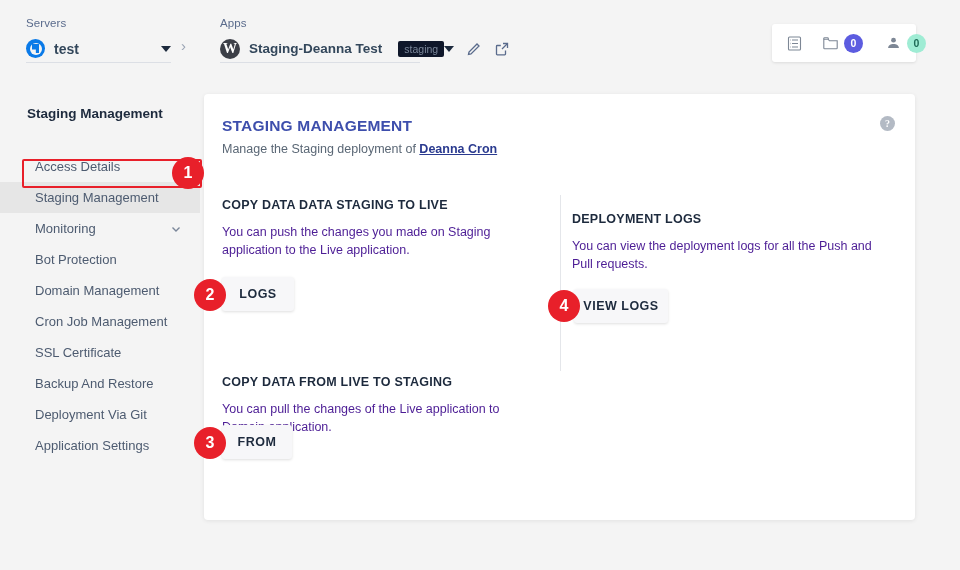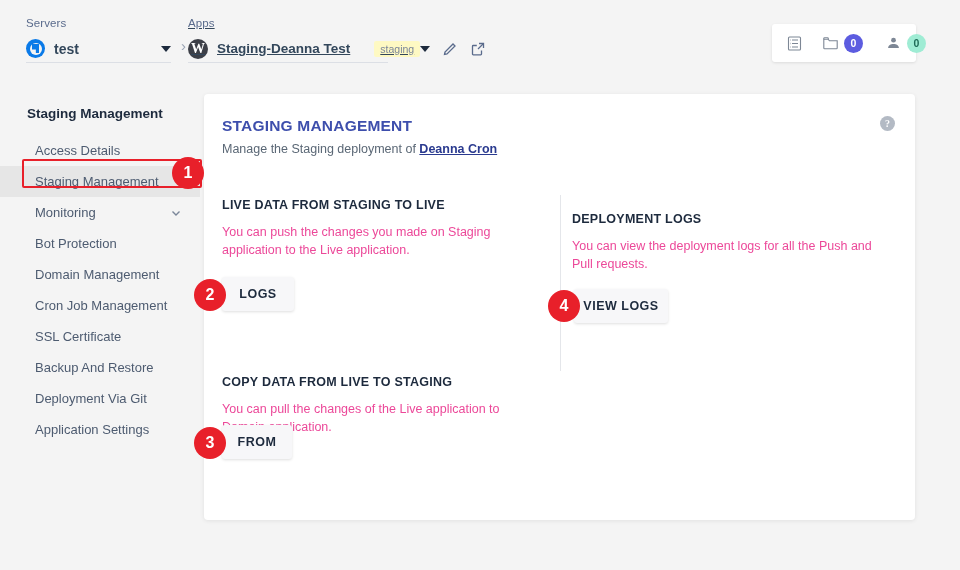--- a/index.html
+++ b/index.html
@@ -24,21 +24,21 @@
     width: 856px;
     height: 80px;
     background: #f4f4f4;
   }
 
   .selector-group {
     position: absolute;
     top: 16px;
   }
   .selector-group.servers { left: 26px; width: 145px; }
-  .selector-group.apps { left: 188px; width: 200px; text-decoration: underline; }
+  .selector-group.apps { left: 220px; width: 200px; }
 
   .selector-label {
     font-size: 11.5px;
     color: #5a6b8c;
     letter-spacing: 0.1px;
     margin-bottom: 5px;
     line-height: 14px;
   }
 
   .selector-row {
@@ -91,26 +91,26 @@
 
   .selector-text {
     font-size: 13.5px;
     color: #33475b;
     white-space: nowrap;
     font-weight: 600;
   }
   .selector-text.plain { font-weight: 700; font-size: 14px; }
 
   .tag-pill {
-    background: #fef9c3;
+    background: #0f172a;
     color: #7a8699;
     font-size: 10.5px;
     padding: 2px 6px;
     border-radius: 2px;
-    margin-left: 24px;
+    margin-left: 16px;
     white-space: nowrap;
   }
 
   .caret {
     width: 0; height: 0;
     border-left: 5.5px solid transparent;
     border-right: 5.5px solid transparent;
     border-top: 6.5px solid #1d2a3d;
     margin-left: auto;
     flex: 0 0 auto;
@@ -176,21 +176,21 @@
     width: 200px;
     height: 475px;
   }
   .sidebar-title {
     font-size: 13.5px;
     font-weight: bold;
     color: #1d2a3d;
     padding: 10px 0 0 27px;
     line-height: 18px;
   }
-  .nav-list { margin-top: 12px; }
+  .nav-list { margin-top: 28px; }
   .nav-item {
     height: 31px;
     display: flex;
     align-items: center;
     padding-left: 35px;
     padding-right: 18px;
     font-size: 13px;
     color: #4d5b70;
     line-height: 31px;
     position: relative;
@@ -271,21 +271,21 @@
   }
   .sec-head {
     font-size: 12.5px;
     font-weight: bold;
     color: #1d2a3d;
     letter-spacing: 0.25px;
     margin-bottom: 11px;
   }
   .sec-body {
     font-size: 12.5px;
-    color: #ec4899;
+    color: #4c1d95;
     line-height: 18px;
   }
 
   
   .sec-push  { left: 18px;  top: 104px; width: 320px; }
   .sec-pull  { left: 18px;  top: 254px; width: 320px; margin-top: 27px; }
   .sec-logs  { left: 368px; top: 118px; width: 302px; }
 
   .btn {
     position: absolute;
@@ -458,21 +458,21 @@
 
   <div class="card-sub">
     <span>Manage the Staging deployment of </span><a href="#">Deanna Cron</a>
   </div>
 
   <div class="help-icon">?</div>
 
   <div class="vdivider"></div>
 
   <div class="section sec-push">
-    <div class="sec-head">LIVE DATA FROM STAGING TO LIVE</div>
+    <div class="sec-head">COPY DATA DATA STAGING TO LIVE</div>
     <div class="sec-body">You can push the changes you made on Staging application to the Live application.</div>
   </div>
 
   <div class="section sec-pull">
     <div class="sec-head">COPY DATA FROM LIVE TO STAGING</div>
     <div class="sec-body">You can pull the changes of the Live application to Domain application.</div>
   </div>
 
   <div class="section sec-logs">
     <div class="sec-head">DEPLOYMENT LOGS</div>

